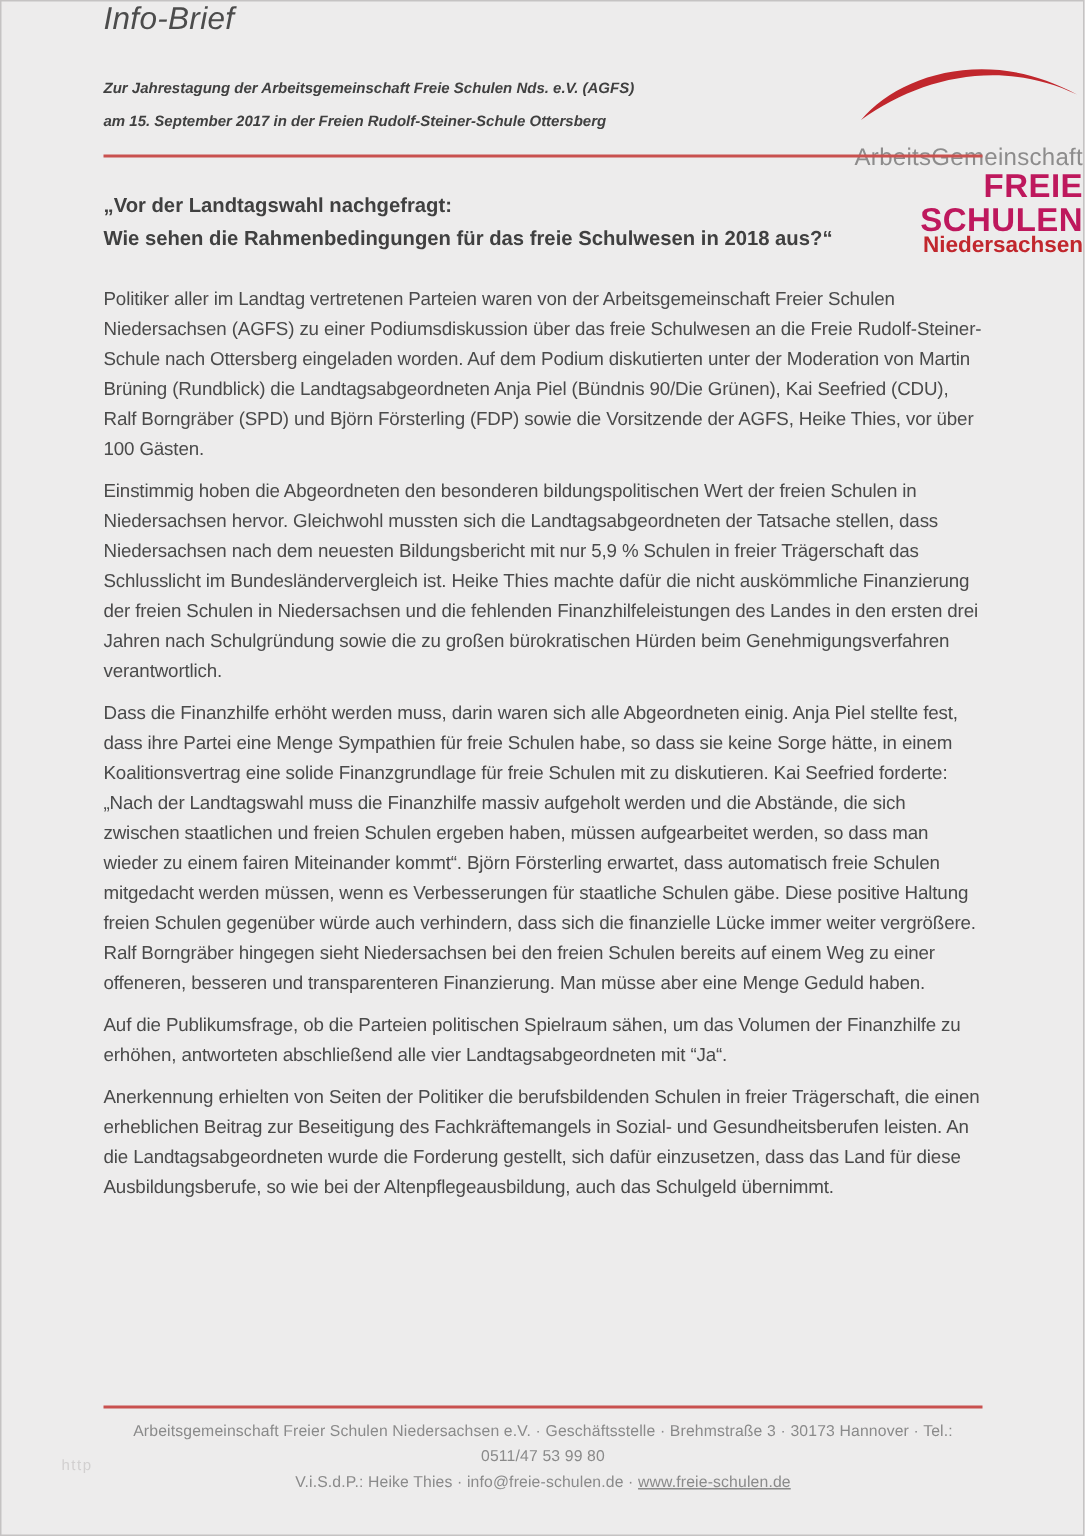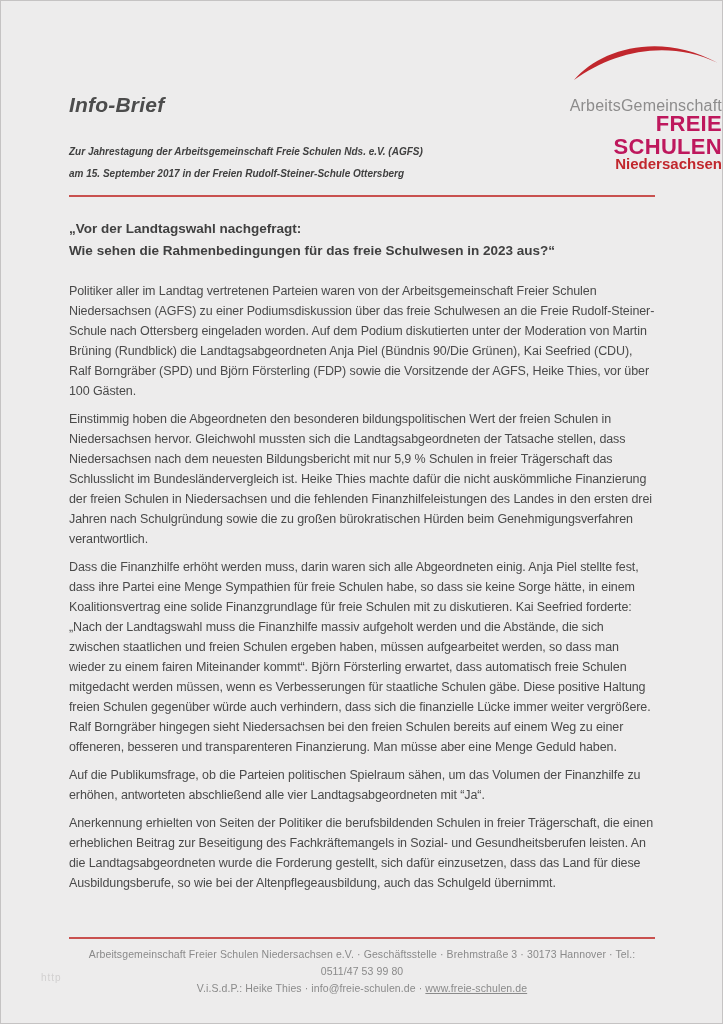--- a/index.html
+++ b/index.html
@@ -7,22 +7,21 @@
     position:relative;
     width:723px;height:1024px;
     box-sizing:border-box;
     background:#edecec;
     border:1px solid #c5c3c3;
     overflow:hidden;
     font-family:"Liberation Sans","DejaVu Sans",sans-serif;
   }
   .content{position:absolute;left:68px;right:67px;top:0;}
   .doc-title{
-    margin-top:92px;
-    font-style:italic;font-weight:bold;font-size:21px;line-height:24px;
+    font-style:italic;font-weight:normal;font-size:21px;line-height:24px;
     color:#4c4c4c;letter-spacing:0.2px;
   }
   
   .logo{position:absolute;top:36px;right:0;width:172px;text-align:right;}
   .logo svg{display:block;margin:0 2px 0 auto;}
   .logo-line1{font-size:16px;line-height:13px;color:#8d8c8c;margin-top:18px;letter-spacing:0.2px;}
   .logo-line2{font-size:22px;line-height:23px;font-weight:bold;color:#be185d;letter-spacing:0.3px;}
   .logo-line3{font-size:15px;line-height:12px;font-weight:bold;color:#c1272d;}
   
   .subtitle{
@@ -78,21 +77,21 @@
 
     <div class="subtitle">
       <div>Zur Jahrestagung der Arbeitsgemeinschaft Freie Schulen Nds. e.V. (AGFS)</div>
       <div>am 15. September 2017 in der Freien Rudolf-Steiner-Schule Ottersberg</div>
     </div>
 
     <hr class="rule">
 
     <div class="heading">
       <div>„Vor der Landtagswahl nachgefragt:</div>
-      <div>Wie sehen die Rahmenbedingungen für das freie Schulwesen in 2023 aus?“</div>
+      <div>Wie sehen die Rahmenbedingungen für das freie Schulwesen in 2018 aus?“</div>
     </div>
 
     <div class="body-text">
       <p>Politiker aller im Landtag vertretenen Parteien waren von der Arbeitsgemeinschaft Freier Schulen Niedersachsen (AGFS) zu einer Podiumsdiskussion über das freie Schulwesen an die Freie Rudolf-Steiner-Schule nach Ottersberg eingeladen worden. Auf dem Podium diskutierten unter der Moderation von Martin Brüning (Rundblick) die Landtagsabgeordneten Anja Piel (Bündnis 90/Die Grünen), Kai Seefried (CDU), Ralf Borngräber (SPD) und Björn Försterling (FDP) sowie die Vorsitzende der AGFS, Heike Thies, vor über 100 Gästen.</p>
       <p>Einstimmig hoben die Abgeordneten den besonderen bildungspolitischen Wert der freien Schulen in Niedersachsen hervor. Gleichwohl mussten sich die Landtagsabgeordneten der Tatsache stellen, dass Niedersachsen nach dem neuesten Bildungsbericht mit nur 5,9 % Schulen in freier Trägerschaft das Schlusslicht im Bundesländervergleich ist. Heike Thies machte dafür die nicht auskömmliche Finanzierung der freien Schulen in Niedersachsen und die fehlenden Finanzhilfeleistungen des Landes in den ersten drei Jahren nach Schulgründung sowie die zu großen bürokratischen Hürden beim Genehmigungsverfahren verantwortlich.</p>
       <p>Dass die Finanzhilfe erhöht werden muss, darin waren sich alle Abgeordneten einig. Anja Piel stellte fest, dass ihre Partei eine Menge Sympathien für freie Schulen habe, so dass sie keine Sorge hätte, in einem Koalitionsvertrag eine solide Finanzgrundlage für freie Schulen mit zu diskutieren. Kai Seefried forderte: „Nach der Landtagswahl muss die Finanzhilfe massiv aufgeholt werden und die Abstände, die sich zwischen staatlichen und freien Schulen ergeben haben, müssen aufgearbeitet werden, so dass man wieder zu einem fairen Miteinander kommt“. Björn Försterling erwartet, dass automatisch freie Schulen mitgedacht werden müssen, wenn es Verbesserungen für staatliche Schulen gäbe. Diese positive Haltung freien Schulen gegenüber würde auch verhindern, dass sich die finanzielle Lücke immer weiter vergrößere.
 Ralf Borngräber hingegen sieht Niedersachsen bei den freien Schulen bereits auf einem Weg zu einer offeneren, besseren und transparenteren Finanzierung. Man müsse aber eine Menge Geduld haben.</p>
       <p>Auf die Publikumsfrage, ob die Parteien politischen Spielraum sähen, um das Volumen der Finanzhilfe zu erhöhen, antworteten abschließend alle vier Landtagsabgeordneten mit “Ja“.</p>
       <p>Anerkennung erhielten von Seiten der Politiker die berufsbildenden Schulen in freier Trägerschaft, die einen erheblichen Beitrag zur Beseitigung des Fachkräftemangels in Sozial- und Gesundheitsberufen leisten. An die Landtagsabgeordneten wurde die Forderung gestellt, sich dafür einzusetzen, dass das Land für diese Ausbildungsberufe, so wie bei der Altenpflegeausbildung, auch das Schulgeld übernimmt.</p>
     </div>

